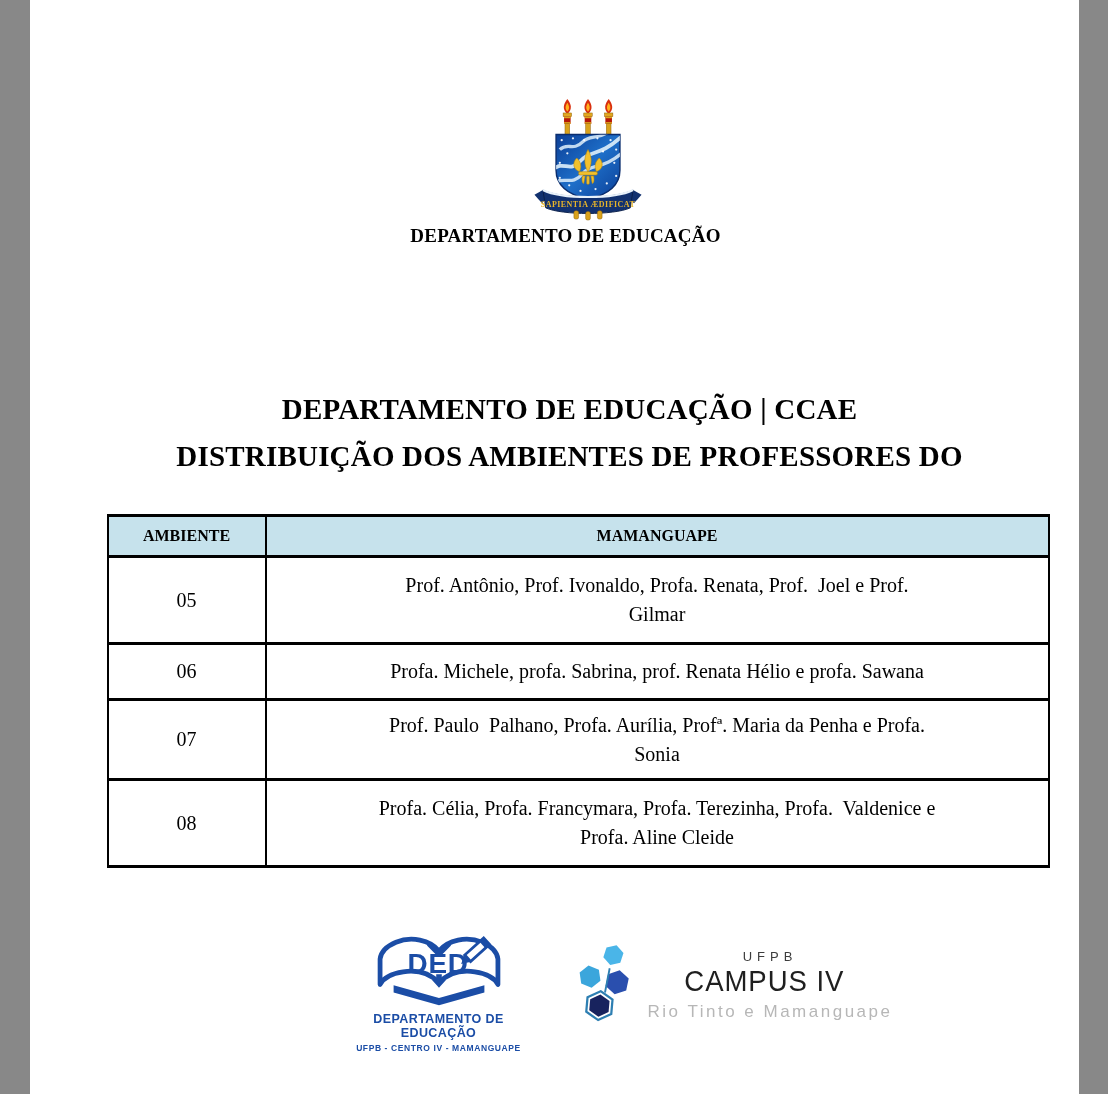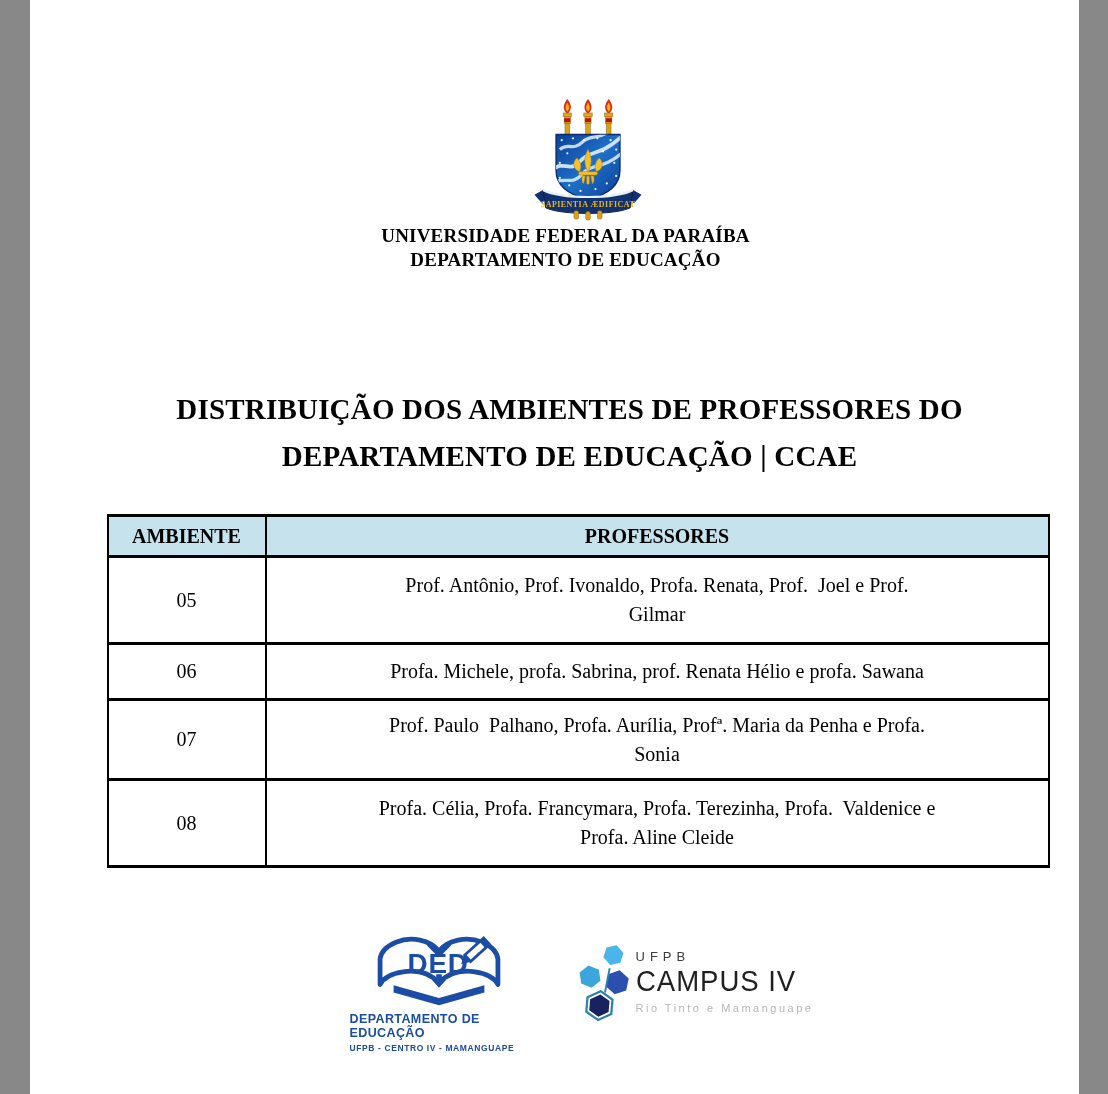--- a/index.html
+++ b/index.html
@@ -31,41 +31,41 @@
   .tbl-wrap{position:absolute;left:77px;top:514px;width:943px;}
   table.amb{
     border-collapse:collapse;width:100%;
     font-size:20px;
   }
   table.amb th, table.amb td{
     border-left:2px solid #000;border-right:2px solid #000;
     border-top:3px solid #000;border-bottom:3px solid #000;
     text-align:center;vertical-align:middle;
   }
-  table.amb th{font-weight:bold;font-size:20px;height:36px;margin-left:32px;}
+  table.amb th{font-weight:bold;font-size:16px;height:36px;margin-left:32px;}
   col.c-amb{width:158px;}
   tr.h-r0 td{height:82px;}
   tr.h-r1 td{height:51px;}
   tr.h-r2 td{height:75px;}
   tr.h-r3 td{height:82px;}
   td.prof{white-space:pre-wrap;line-height:29px;padding:0 4px;}
   td.amb-num{font-weight:normal;}
   
-  .ded-logo{position:absolute;left:320px;top:924px;width:178px;text-align:left;
+  .ded-logo{position:absolute;left:320px;top:924px;width:178px;text-align:center;
     font-family:"Liberation Sans", sans-serif;}
   .ded-logo svg{display:block;margin:0 auto;}
   .ded-label{font-size:12.5px;font-weight:bold;letter-spacing:.4px;margin-top:2px;}
   .ded-sublabel{font-size:8.5px;font-weight:bold;letter-spacing:.6px;margin-top:3px;}
   .campus-logo{position:absolute;left:546px;top:943px;display:flex;align-items:flex-start;
     font-family:"Liberation Sans", sans-serif;}
-  .campus-text{margin-left:2px;padding-top:6px;}
+  .campus-text{margin-left:14px;padding-top:6px;text-align:center;}
   .campus-org{font-size:13px;letter-spacing:5px;color:#3d3d3d;font-weight:500;}
   .campus-name{font-size:29px;letter-spacing:1px;color:#1f1f1f;font-weight:400;
     transform:scaleX(.95);transform-origin:left;margin-top:1px;}
-  .campus-tagline{font-size:11px;letter-spacing:2.5px;color:#b7b7b7;margin-top:4px;}
+  .campus-tagline{font-size:17px;letter-spacing:2.5px;color:#b7b7b7;margin-top:4px;}
 </style>
 </head>
 <body>
 
 <div class="page">
 
   <div class="crest">
     <svg viewBox="0 0 120 132" width="118" height="124">
       <defs>
         <linearGradient id="shieldGrad" x1="0" y1="0" x2="1" y2="1">
@@ -152,39 +152,38 @@
         <path d="M12,99 C32,109 88,109 108,99" stroke="#e8f1fa" stroke-width="2.2" fill="none"></path>
         <text x="60" y="117" font-size="8.5" fill="#e8b52a" text-anchor="middle" font-family="Liberation Serif, serif" font-weight="bold" letter-spacing=".5">SAPIENTIA ÆDIFICAT</text>
         <rect x="45" y="121" width="5" height="9" rx="2" fill="#d9a21b" stroke="#8a5d0a" stroke-width=".5"></rect>
         <rect x="57.5" y="122" width="5" height="9" rx="2" fill="#d9a21b" stroke="#8a5d0a" stroke-width=".5"></rect>
         <rect x="70" y="121" width="5" height="9" rx="2" fill="#d9a21b" stroke="#8a5d0a" stroke-width=".5"></rect>
       </g>
     </svg>
   </div>
 
   <div class="inst">
-    <div>UNIVERSIDADE FEDERAL DA PARAÍBA</div>
     <div>DEPARTAMENTO DE EDUCAÇÃO</div>
   </div>
 
   <div class="doc-title">
+    <div>DEPARTAMENTO DE EDUCAÇÃO | CCAE</div>
     <div>DISTRIBUIÇÃO DOS AMBIENTES DE PROFESSORES DO</div>
-    <div>DEPARTAMENTO DE EDUCAÇÃO | CCAE</div>
   </div>
 
   <div class="tbl-wrap">
     <table class="amb">
       <colgroup>
           <col class="c-amb">
           <col>
         </colgroup>
       <thead>
         <tr style="background:#c6e2ec;">
           <th>AMBIENTE</th>
-          <th>PROFESSORES</th>
+          <th>MAMANGUAPE</th>
         </tr>
       </thead>
       <tbody>
         <tr class="h-r0">
           <td class="amb-num">05</td>
           <td class="prof">Prof. Antônio, Prof. Ivonaldo, Profa. Renata, Prof.  Joel e Prof.
 Gilmar</td>
         </tr>
         <tr class="h-r1">
           <td class="amb-num">06</td>

